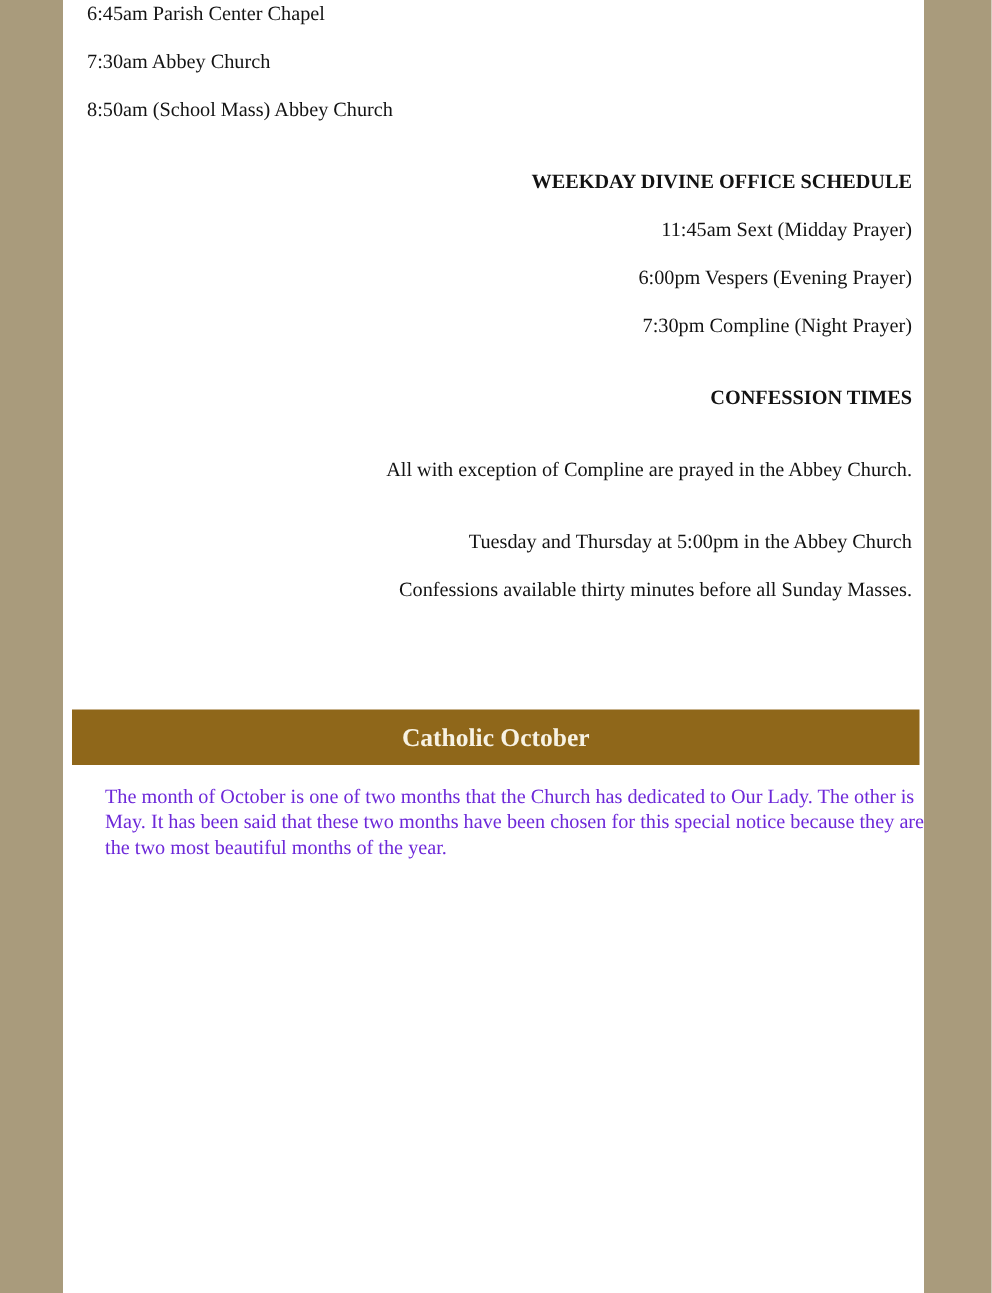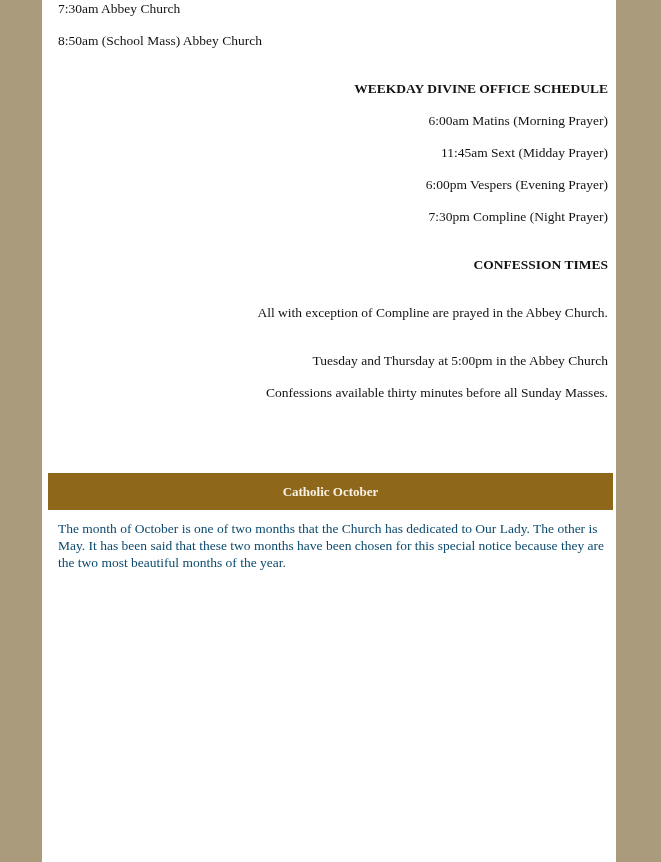--- a/index.html
+++ b/index.html
@@ -38,50 +38,50 @@
     font-weight: bold;
   }
   .banner {
     margin: 73px 3px 0 6px;
     height: 37px;
     background: #8f671a;
     text-align: center;
   }
   .banner-title {
     margin: 0;
-    font-size: 13px;
+    font-size: 17px;
     line-height: 37px;
     font-weight: bold;
     color: #f7f2e3;
   }
   .article {
     margin-top: 10px;
     padding: 0 8px 0 16px;
   }
   .article p {
-    margin: 0;
+    margin: 12px;
     width: 550px;
     font-size: 13.5px;
     line-height: 17px;
-    color: #0c4a6e;
+    color: #6d28d9;
   }
 </style>
 </head>
 <body style="background: rgb(169, 155, 124);">
 
 <div class="content-column" style="background: rgb(255, 255, 255);">
 
   <div class="schedule" id="schedule-root">
       <div class="schedule-group">
+        <p class="sched-line">6:45am Parish Center Chapel</p>
         <p class="sched-line">7:30am Abbey Church</p>
         <p class="sched-line">8:50am (School Mass) Abbey Church</p>
       </div>
       <div class="schedule-group">
         <p class="sched-heading">WEEKDAY DIVINE OFFICE SCHEDULE</p>
-        <p class="sched-line">6:00am Matins (Morning Prayer)</p>
         <p class="sched-line">11:45am Sext (Midday Prayer)</p>
         <p class="sched-line">6:00pm Vespers (Evening Prayer)</p>
         <p class="sched-line">7:30pm Compline (Night Prayer)</p>
       </div>
       <div class="schedule-group">
         <p class="sched-heading">CONFESSION TIMES</p>
       </div>
       <div class="schedule-group">
         <p class="sched-line">All with exception of Compline are prayed in the Abbey Church.</p>
       </div>

